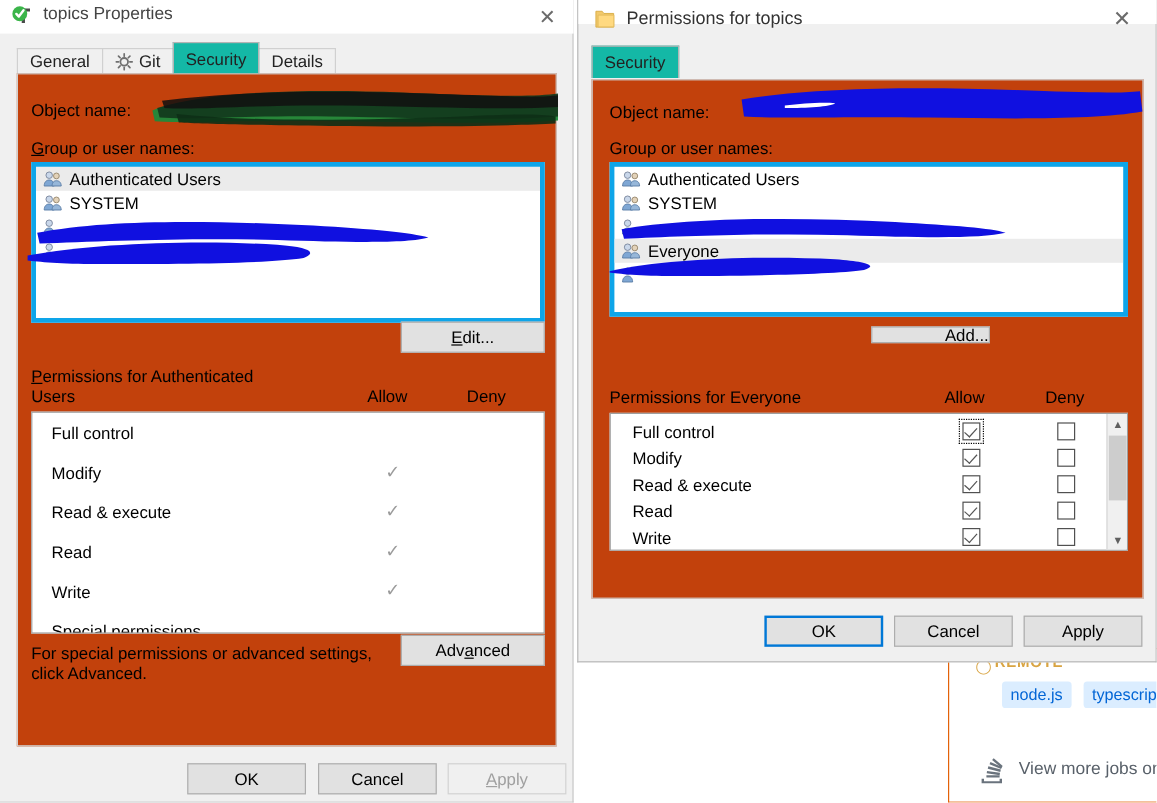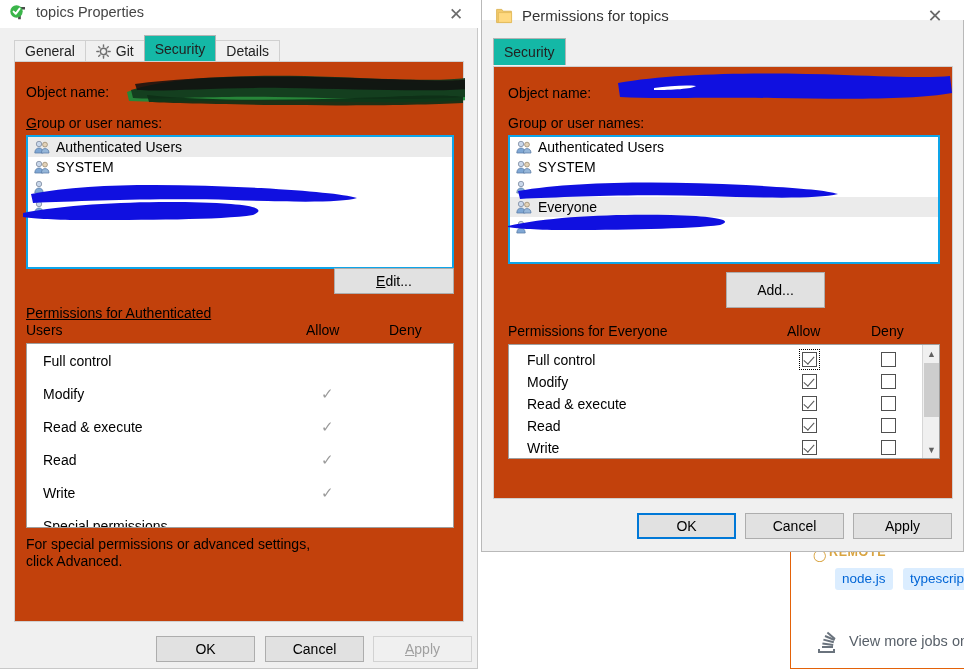--- a/index.html
+++ b/index.html
@@ -173,21 +173,21 @@
     position: absolute;
     font-size: 14px;
     color: #000000;
     white-space: nowrap;
   }
   .lbl u { text-decoration: underline; }
 
   .listbox {
     position: absolute;
     background: #ffffff;
-    border: 2px solid #0ea5e9;
+    border: 4px solid #0ea5e9;
     box-sizing: border-box;
     overflow: hidden;
   }
   .lrow {
     position: relative;
     height: 20px;
     display: flex;
     align-items: center;
     padding-left: 6px;
     font-size: 14px;
@@ -424,21 +424,21 @@
         <path d="M10 22 C70 10, 160 12, 240 16 C290 19, 322 22, 336 26 C320 31, 270 30, 210 28 C140 26, 60 29, 12 31 Z" fill="#1010e0"></path>
         <path d="M2 41 C60 30, 150 28, 210 32 C236 34, 244 38, 232 43 C200 48, 120 48, 60 48 C30 48, 10 46, 2 45 Z" fill="#1010e0"></path>
       </svg>
 
 
       <div class="btn" style="left:319px; top:206px; width:120px; height:26px;">
         <u>E</u>
           <span>dit...</span>
       </div>
 
-      <span class="lbl" style="left:11px; top:243px;text-decoration:underline;"><u>P</u><span>ermissions for Authenticated</span></span>
+      <span class="lbl" style="left:11px; top:243px;"><u>P</u><span>ermissions for Authenticated</span></span>
       <span class="lbl" style="left:11px; top:260px;">Users</span>
 
       <span class="lbl" style="left:291px; top:260px;">Allow</span>
       <span class="lbl" style="left:374px; top:260px;">Deny</span>
 
       <div class="permbox" style="left:11px; top:281px; width:428px; height:185px;">
         <div class="prow" style="position:absolute; left:0; top:6px; width:100%; height:22px;">
           <span class="pname" style="left:16px;">Full control</span>
         </div>
         <div class="prow" style="position:absolute; left:0; top:39px; width:100%; height:22px;">
@@ -458,20 +458,25 @@
           <span class="tick" style="left:294px; top:3px;">✓</span>
         </div>
         <div class="prow" style="position:absolute; left:0; top:171px; width:100%; height:22px;">
           <span class="pname" style="left:16px;">Special permissions</span>
         </div>
       </div>
 
       <span class="lbl" style="left:11px; top:474px;">For special permissions or advanced settings,</span>
       <span class="lbl" style="left:11px; top:491px;">click Advanced.</span>
 
+      <div class="btn" style="left:319px; top:467px; width:120px; height:26px;">
+        <span>Adv</span>
+          <u>a</u>
+          <span>nced</span>
+      </div>
     </div>
 
     <div class="btn" style="left:156px; top:636px; width:99px; height:26px;">
       <span>OK</span>
     </div>
     <div class="btn" style="left:265px; top:636px; width:99px; height:26px;">
       <span>Cancel</span>
     </div>
     <div class="btn disabled" style="left:373px; top:636px; width:99px; height:26px;">
       <u>A</u>
@@ -561,21 +566,21 @@
           </span>
           <span></span>
         </div>
       </div>
 
       <svg class="redact" style="left:12px; top:110px;" width="340" height="60" viewBox="0 0 340 60">
         <path d="M12 14 C70 4, 160 4, 240 8 C290 11, 320 13, 332 17 C312 22, 260 21, 200 19 C130 17, 58 20, 14 22 Z" fill="#1010e0"></path>
         <path d="M2 49 C50 38, 130 36, 190 39 C216 41, 226 44, 214 48 C186 52, 110 53, 56 53 C28 53, 8 51, 2 50 Z" fill="#1010e0"></path>
       </svg>
 
-      <div class="btn" style="left:232px; top:205px; width:99px; height:36px;">
+      <div class="btn" style="left:232px; top:205px; width:99px; height:14px;justify-content:flex-end;">
         <span>Add...</span>
       </div>
 
       <span class="lbl" style="left:14px; top:256px;">Permissions for Everyone</span>
       <span class="lbl" style="left:293px; top:256px;">Allow</span>
       <span class="lbl" style="left:377px; top:256px;">Deny</span>
 
       <div class="permbox" style="left:14px; top:277px; width:432px; height:115px;">
         <div class="prow" style="position:absolute; left:0; top:4px; width:100%; height:22px;">
           <span class="pname" style="left:18px;">Full control</span>

